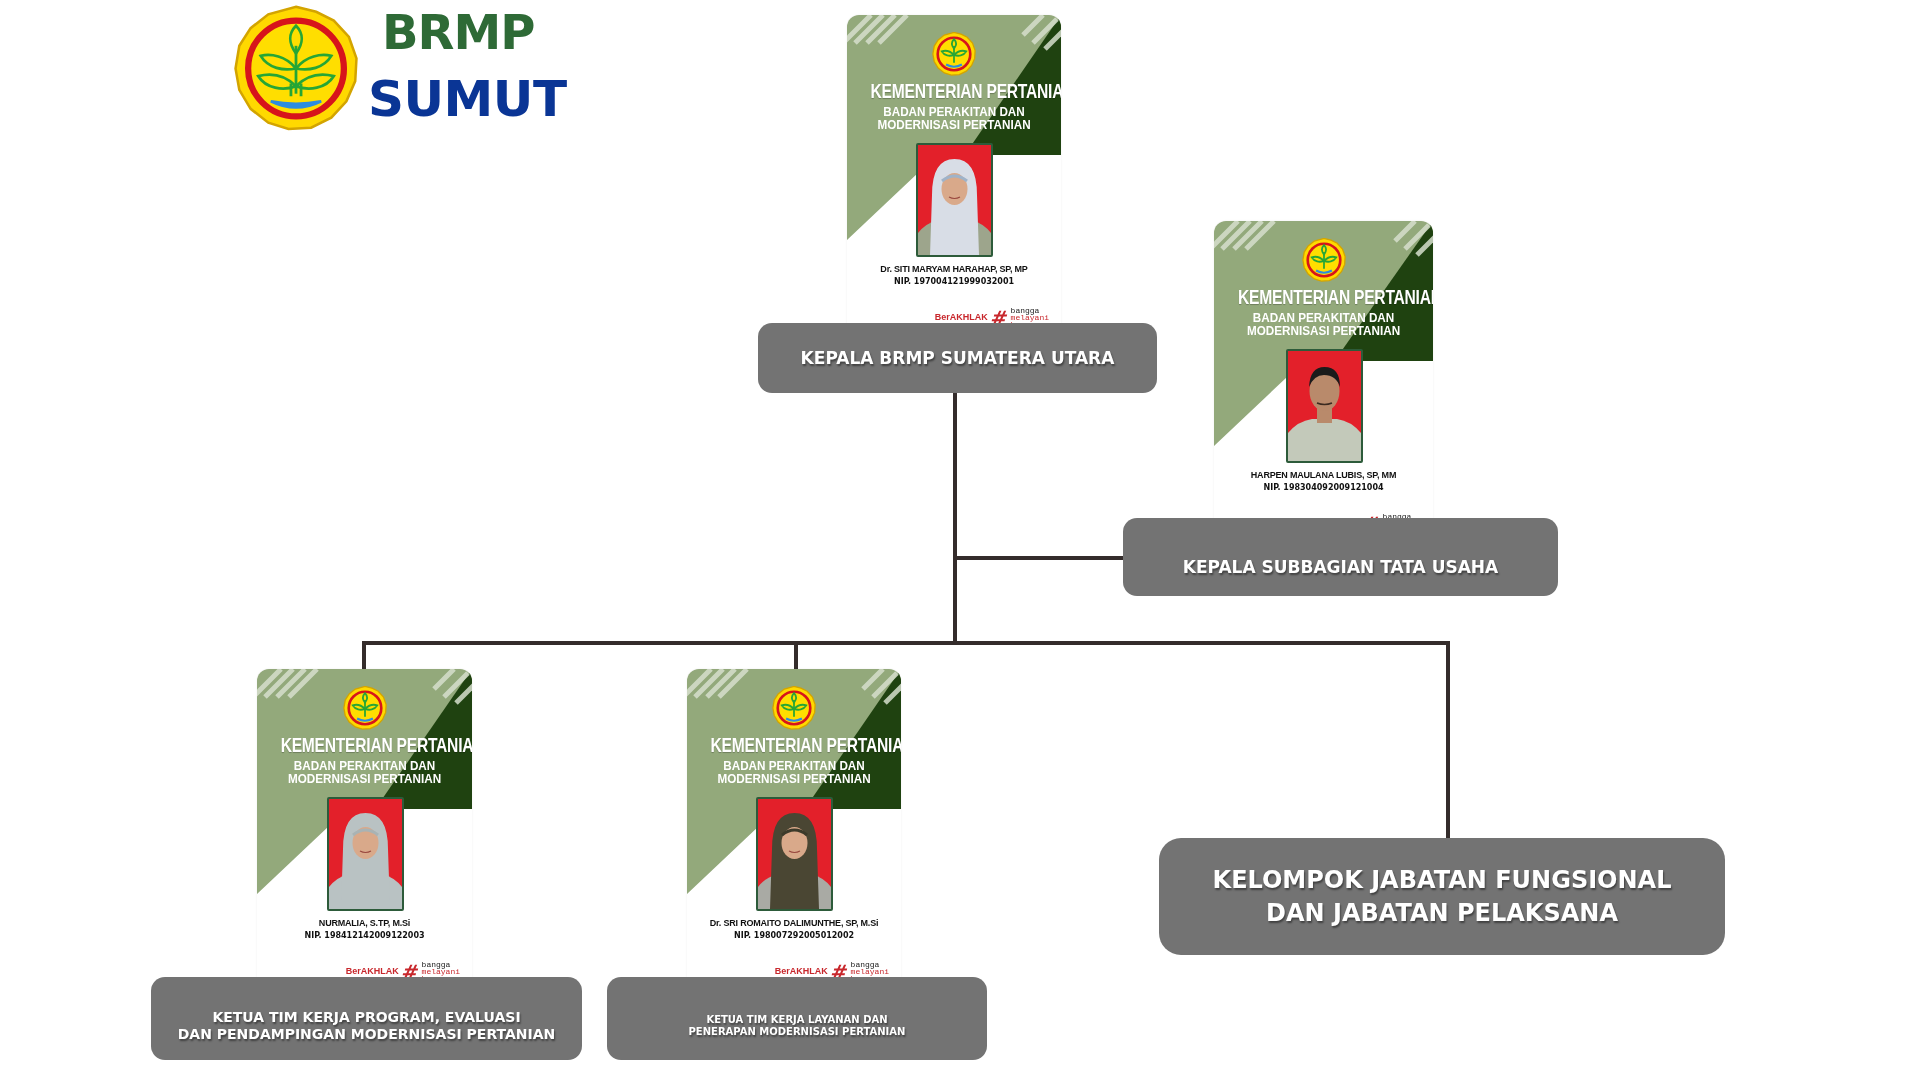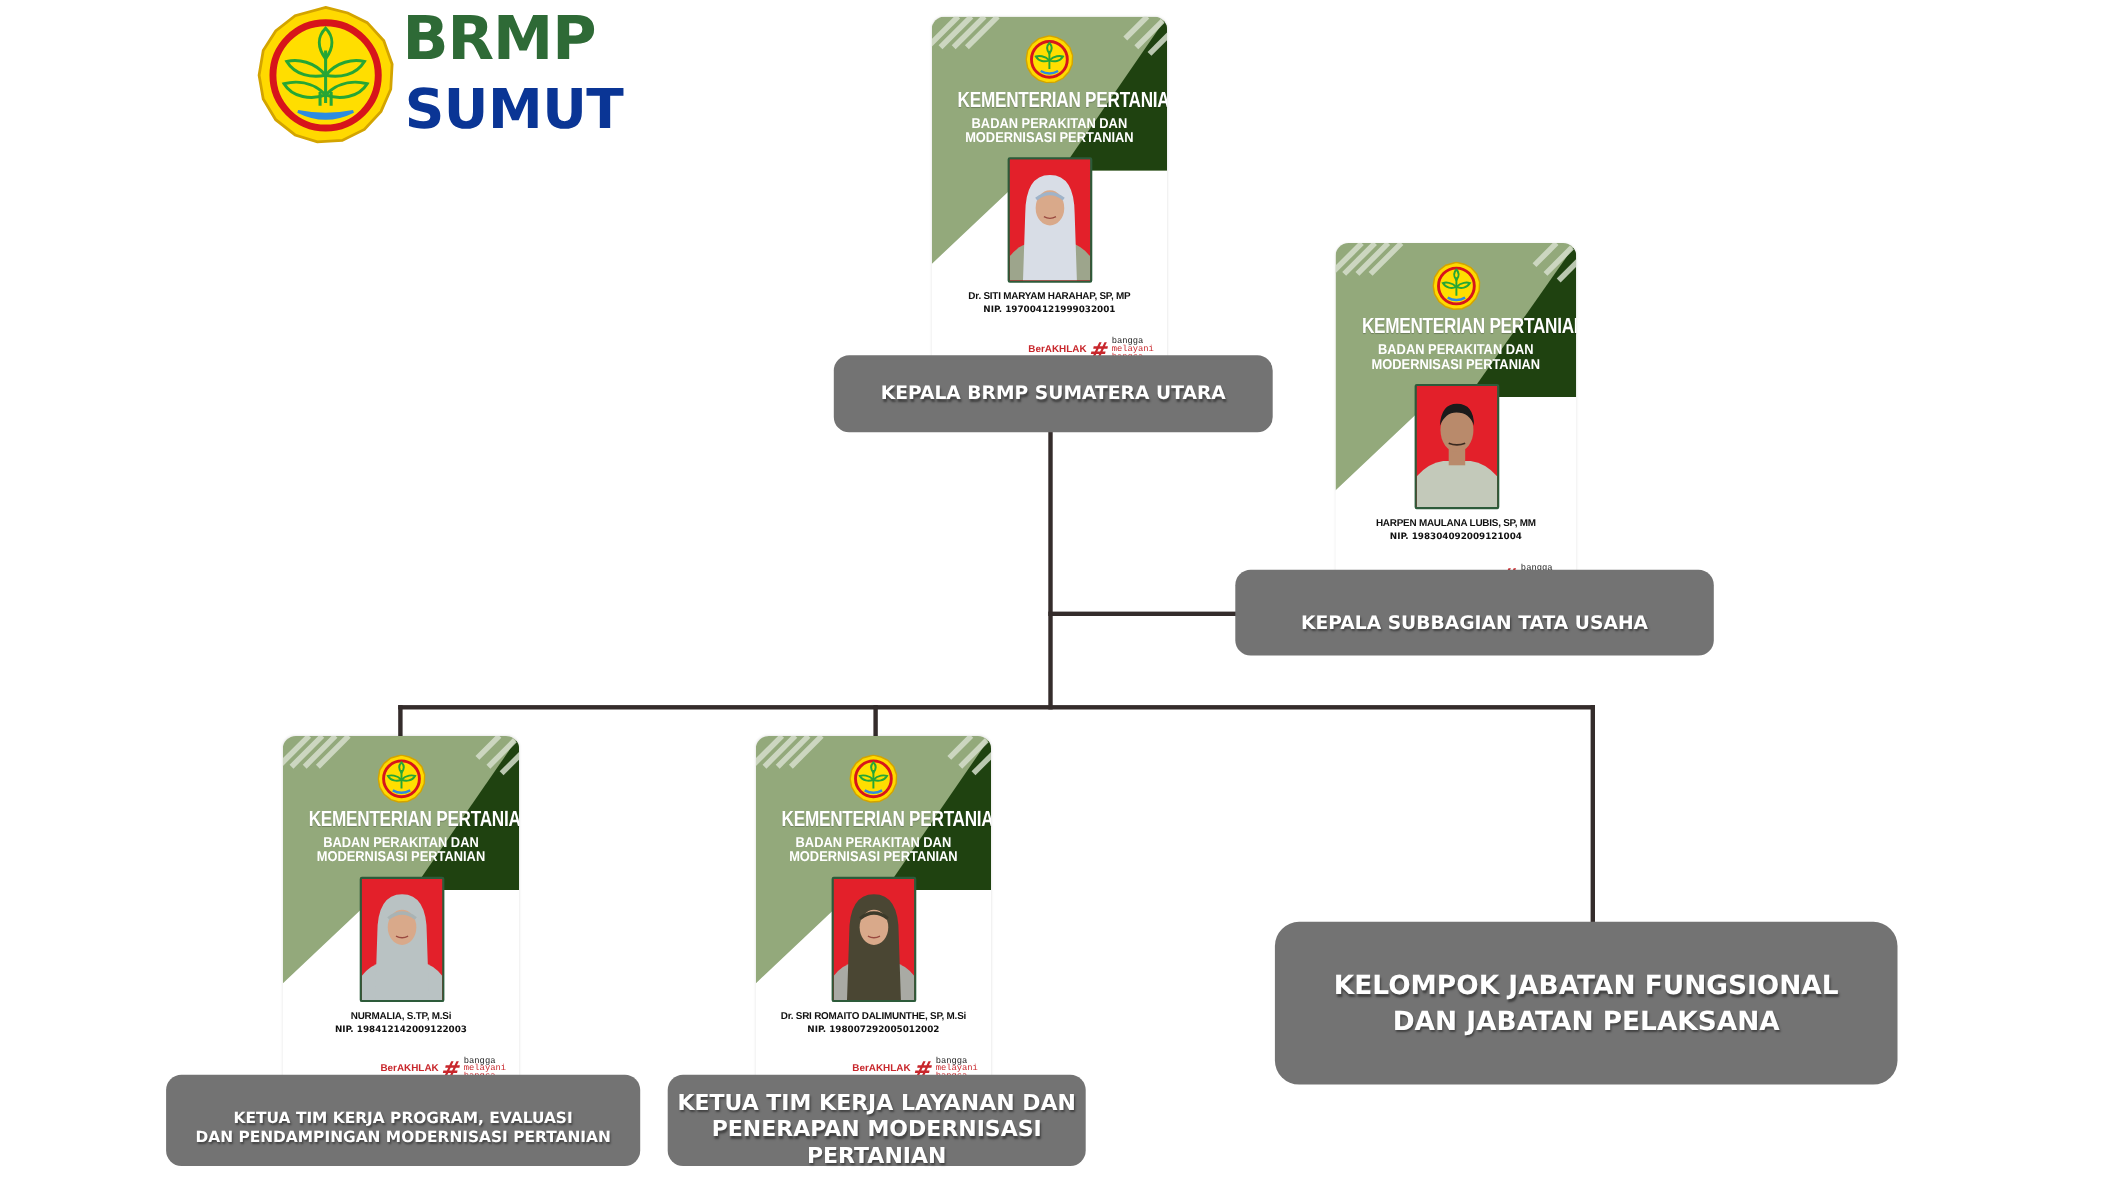--- a/index.html
+++ b/index.html
@@ -1,21 +1,21 @@
 <!DOCTYPE html>
 <html><head>
 <meta charset="utf-8">
 <style>
   html, body { margin:0; padding:0; }
   body { width:1920px; height:1080px; background:#ffffff; position:relative; overflow:hidden; font-family:"DejaVu Sans", sans-serif; }
   .abs { position:absolute; }
   .line { position:absolute; background:#342c2b; }
   
   #logo-emblem { left:233px; top:5px; width:126px; height:127px; }
-  .brand-top { left:366px; top:8px; font-family:"DejaVu Sans", sans-serif; font-weight:bold; font-size:55px; letter-spacing:-1px; color:#2e6a36; line-height:1; }
+  .brand-top { left:382px; top:8px; font-family:"DejaVu Sans", sans-serif; font-weight:bold; font-size:48px; letter-spacing:-1px; color:#2e6a36; line-height:1; }
   .brand-bottom { left:368px; top:74px; font-family:"DejaVu Sans", sans-serif; font-weight:bold; font-size:50px; color:#0a3595; line-height:1; letter-spacing:-0.5px; }
   
   .card { position:absolute; background:#ffffff; border-radius:12px; overflow:hidden; box-shadow:0 0 2px rgba(0,0,0,0.08); }
   .card svg.bg { position:absolute; left:0; top:0; }
   .card .card-emblem { position:absolute; left:50%; top:17px; width:44px; height:44px; margin-left:-22px; }
   .card .ministry { position:absolute; left:0; right:0; top:66px; text-align:center; color:#ffffff; font-family:"Liberation Sans", sans-serif; font-weight:bold; font-size:20px; transform:scaleX(0.78); letter-spacing:-0.3px; line-height:1; text-shadow:0 1px 1px rgba(0,0,0,0.25); white-space:nowrap; }
   .card .agency { position:absolute; left:0; right:0; top:90px; text-align:center; color:#ffffff; font-family:"Liberation Sans", sans-serif; font-weight:bold; font-size:13px; line-height:13px; transform:scaleX(0.9); }
   .card .photo { position:absolute; width:73px; height:110px; border:2px solid #2d5b3a; border-radius:2px; background:#e3202a; top:128px; left:50%; margin-left:-38px; overflow:hidden; }
   .card .photo svg { position:absolute; left:0; top:0; }
   .card .pname { position:absolute; left:0; right:0; top:249px; text-align:center; color:#111; font-family:Liberation Sans, sans-serif; font-weight:bold; font-size:9px; white-space:nowrap; letter-spacing:-0.2px; }
@@ -274,20 +274,20 @@
        <span class="badge-berakhlak">BerAKHLAK</span>
        <span class="badge-hash">#</span>
        <span class="badge-bmb">
          <div class="b1">bangga</div>
          <div>melayani</div>
          <div>bangsa</div>
        </span>
      </div>
   </div>
 <div class="role" style="left:607px;top:977px;width:380px;height:83px;">
-  <span style="font-size:20px;padding-top:14px;">KETUA TIM KERJA LAYANAN DAN
+  <span style="font-size:10px;padding-top:14px;">KETUA TIM KERJA LAYANAN DAN
 PENERAPAN MODERNISASI PERTANIAN</span>
 </div>
 
-<div class="role" style="left:1159px;top:838px;width:566px;height:148px;border-radius:22px;justify-content:center;">
+<div class="role" style="left:1159px;top:838px;width:566px;height:117px;border-radius:22px;justify-content:center;">
   <span style="font-size:24px;line-height:1.35;">KELOMPOK JABATAN FUNGSIONAL
 DAN JABATAN PELAKSANA</span>
 </div>
 
 </body></html>

